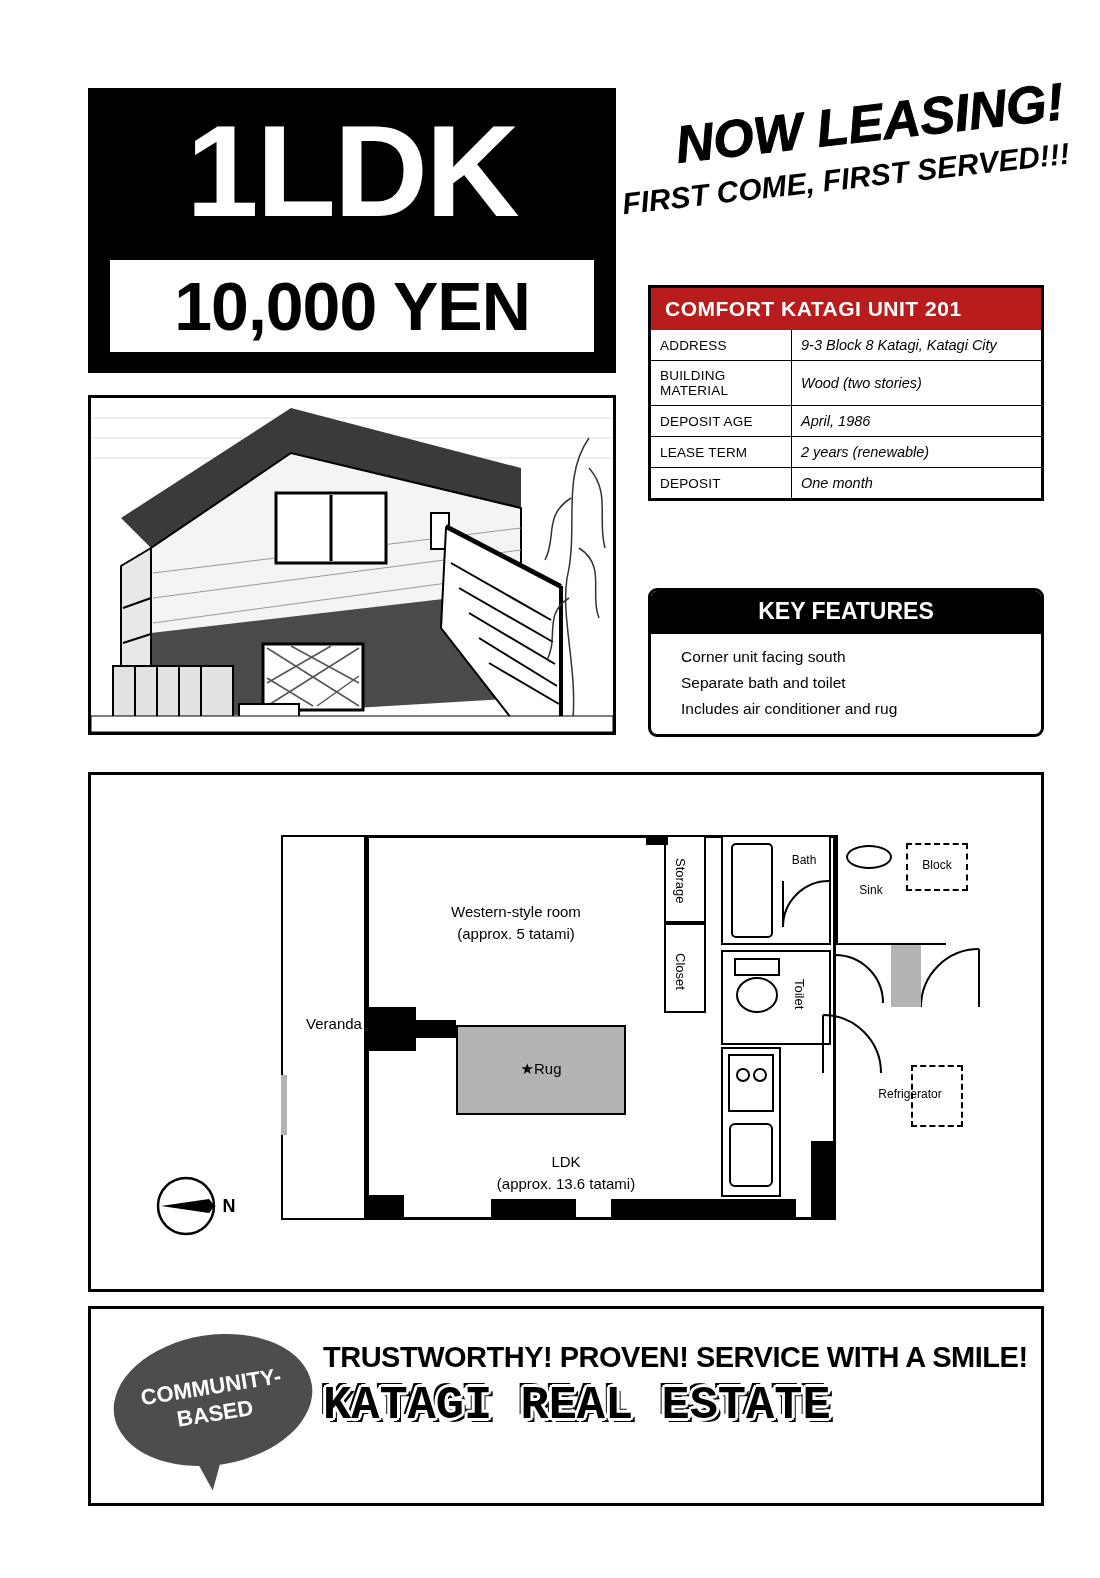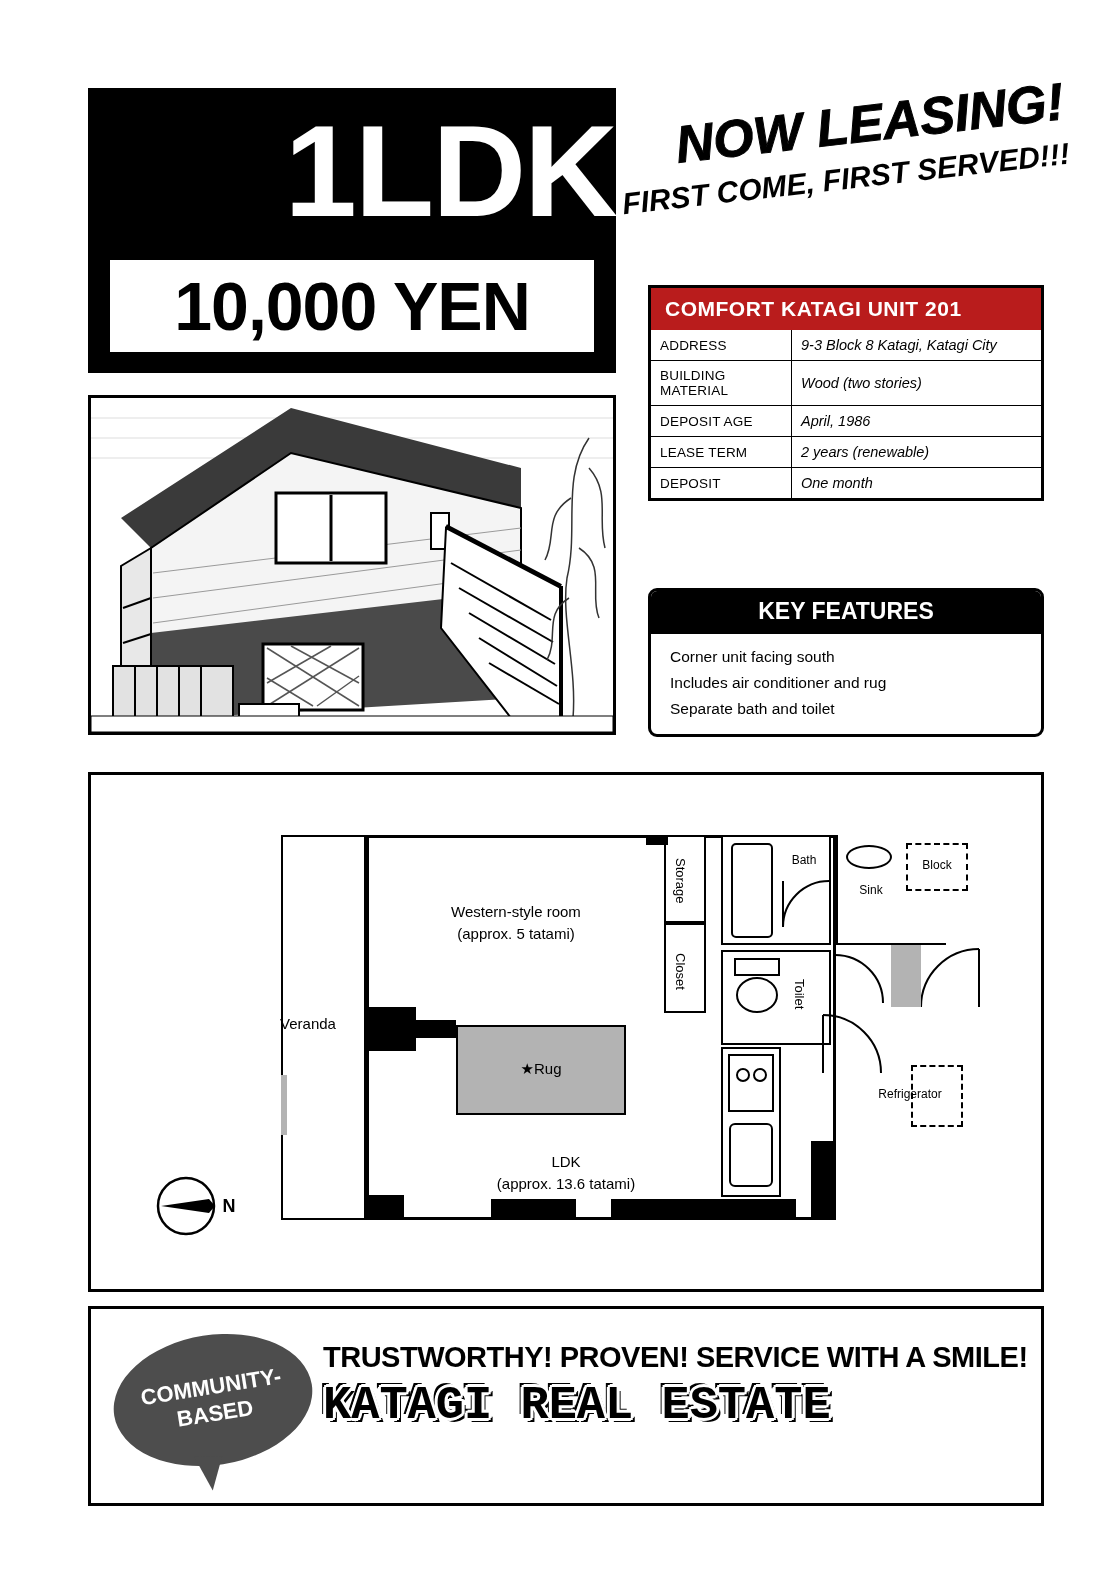--- a/index.html
+++ b/index.html
@@ -25,21 +25,21 @@
     height: 285px;
     background: #000;
     box-sizing: border-box;
     padding: 0;
   }
   .hdr-price .line1 {
     position: absolute;
     top: 8px;
     left: 0;
     width: 100%;
-    text-align: right;
+    text-align: center;
     color: #fff;
     font-size: 130px;
     font-weight: bold;
     letter-spacing: -2px;
     line-height: 150px;
     font-family: "Liberation Sans", sans-serif;
   }
   .hdr-price .line2 {
     position: absolute;
     top: 172px;
@@ -146,21 +146,21 @@
   .features .ftitle {
     background: #000;
     color: #fff;
     text-align: center;
     font-size: 23px;
     font-weight: bold;
     padding: 7px 0 9px 0;
   }
   .features ul {
     margin: 0;
-    padding: 10px 0 12px 5px;
+    padding: 10px 0 12px 16px;
     list-style: none;
   }
   .features li {
     font-size: 15.5px;
     padding: 4px 0 4px 14px;
   }
 
   
   .plan {
     position: absolute;
@@ -390,30 +390,30 @@
       <td>One month</td>
     </tr>
   </tbody>
     </table>
 </div>
 
 <div class="features">
   <div class="ftitle">KEY FEATURES</div>
   <ul>
     <li>Corner unit facing south</li>
+    <li>Separate bath and toilet</li>
     <li>Includes air conditioner and rug</li>
-    <li>Separate bath and toilet</li>
   </ul>
 </div>
 
 <div class="plan">
   <div class="plan-inner">
 
     <div class="fp room" style="left:190px; top:60px; width:85px; height:385px;"></div>
-    <div class="lbl" style="left:172px; top:240px; width:90px;">Veranda</div>
+    <div class="lbl" style="left:198px; top:240px; width:90px;">Veranda</div>
 
     <div class="fp room" style="left:275px; top:60px; width:470px; height:385px; border-width:3px;"></div>
 
     <div class="fp" style="left:278px; top:63px; width:295px; height:175px; background:#fff;"></div>
     <div class="lbl" style="left:290px; top:128px; width:270px;">Western-style room</div>
     <div class="lbl" style="left:290px; top:150px; width:270px;">(approx. 5 tatami)</div>
 
     <div class="fp room" style="left:573px; top:60px; width:42px; height:88px;"></div>
     <div class="lbl vert" style="left:581px; top:66px; height:80px;">Storage</div>
 

